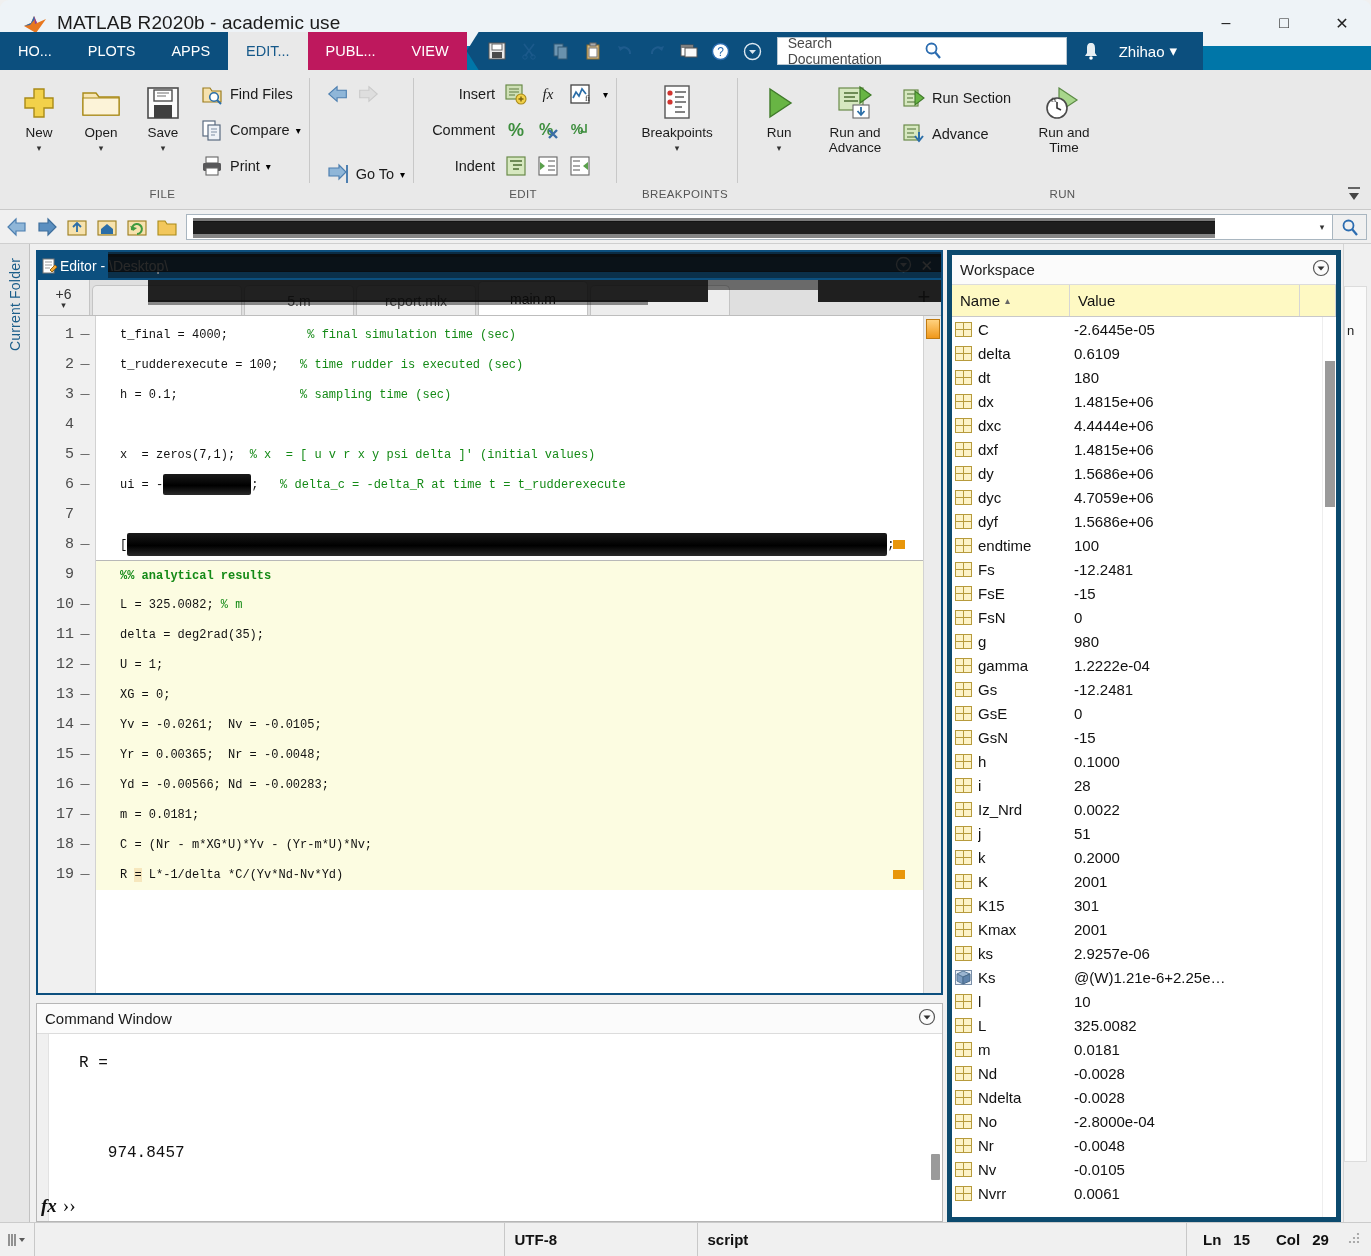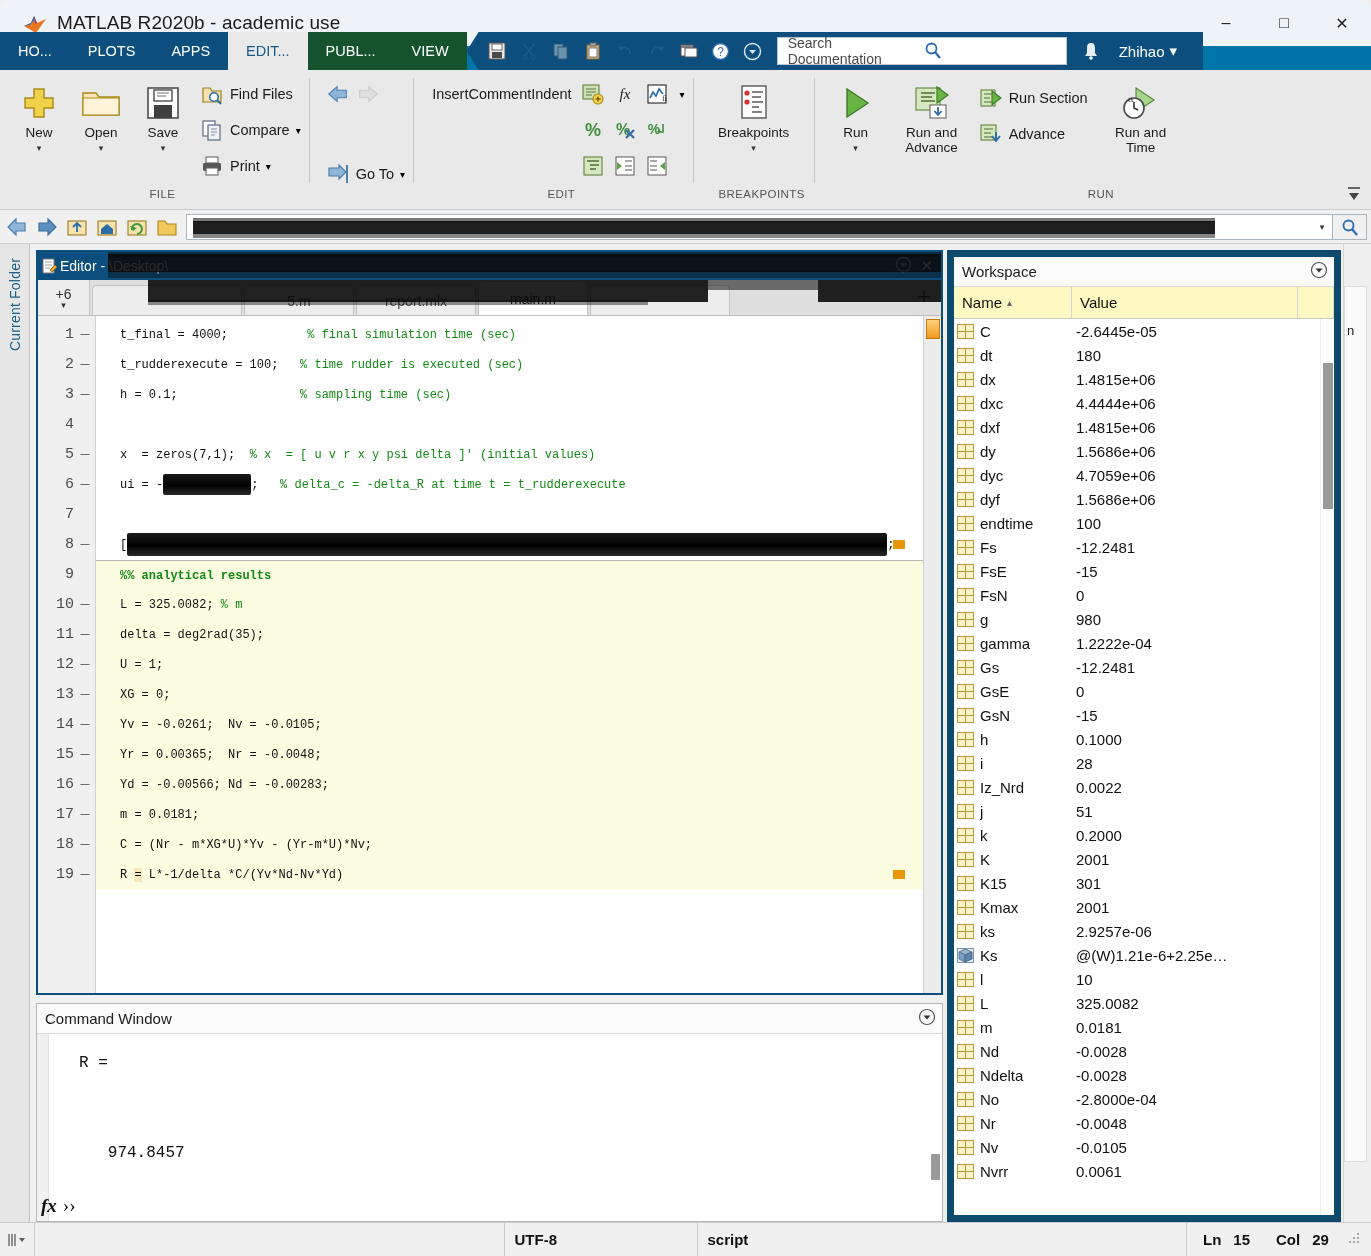--- a/index.html
+++ b/index.html
@@ -30,21 +30,21 @@
   .wbtns { margin-left:auto; display:flex; height:46px; }
   .wbtn { width:58px; height:46px; display:flex; align-items:center; justify-content:center;
           color:#222; font-size:16px; }
 
   
   .tabrow { height:24px; background:#0076a8; display:flex; align-items:flex-end; flex:none; position:relative; }
   .tabrow .left { background:#0c4f7e; display:flex; height:38px; }
   .tab { height:38px; padding:0 18px; display:flex; align-items:center; justify-content:center;
          color:#fff; font-size:14.5px; }
   .tab.dark { background:#0c4f7e; }
-  .tab.blue { background:#14532d; }
+  .tab.blue { background:#be185d; }
   .tab.active { background:#e9e9e9; color:#16598a; }
   .qat {
     margin-left:0; height:38px; display:flex; align-items:center;
     background:#0c4f7e; padding-left:14px; padding-right:8px;
     clip-path: polygon(12px 0, 100% 0, 100% 100%, 12px 100%, 0 50%);
   }
   .qicon { width:28px; height:28px; margin:0 2px; display:flex; align-items:center; justify-content:center; }
   .searchdoc {
     background:#fff; height:28px; width:290px; display:flex; align-items:center;
     padding:0 6px 0 10px; margin-left:8px; font-size:14px; color:#4a4a4a;
@@ -62,21 +62,21 @@
   .glabel { height:22px; font-size:11.5px; color:#555; text-align:center; letter-spacing:.4px;padding-left:16px; }
   .gsep { width:1px; background:#c8c8c8; margin:8px 0 26px 0; }
   .bigbtn { width:62px; display:flex; flex-direction:column; align-items:center; padding-top:4px; }
   .bigbtn .ic { height:46px; display:flex; align-items:center; justify-content:center; }
   .bigbtn .lb { font-size:13.5px; color:#1b1b1b; text-align:center; line-height:1.1; }
   .bigbtn .car { font-size:9px; color:#333; margin-top:2px; }
   .smallrow { display:flex; align-items:center; gap:6px; height:36px; }
   .smallrow .lb { font-size:14.5px; color:#1b1b1b; }
   .smallrow .ic { width:24px; height:24px; display:flex; align-items:center; justify-content:center;}
   .col { display:flex; flex-direction:column; }
-  .rtlabels { display:flex; flex-direction:row; align-items:flex-end; }
+  .rtlabels { display:flex; flex-direction:column; align-items:flex-end; }
   .rtlabels .lb { height:36px; line-height:36px; font-size:14.5px; color:#1b1b1b;}
   .icbox { width:26px; height:26px; display:flex; align-items:center; justify-content:center; }
   .collapse-ribbon { position:absolute; right:6px; bottom:4px; width:22px; height:22px;
       display:flex; align-items:center; justify-content:center; color:#333; font-size:11px;}
 
   
   .addrbar { height:34px; background:#f0f0f0; display:flex; align-items:center; flex:none;
              border-bottom:1px solid #cfcfcf; }
   .navic { width:26px; height:26px; margin-left:4px; display:flex; align-items:center; justify-content:center; }
   .addrfield { flex:1; height:26px; background:#fff; border:1px solid #a9b6c0; margin:0 0 0 6px;
@@ -151,21 +151,21 @@
   .cwtext { flex:1; font-family:"Liberation Mono", monospace; font-size:16px; color:#111;
             padding:14px 0 0 30px; white-space:pre; line-height:30px; }
   .cwprompt { position:absolute; left:4px; bottom:4px; display:flex; align-items:center; gap:6px;
               font-family:"Liberation Serif", serif; font-size:19px; color:#111; }
   .cwprompt .fx { font-style:italic; font-weight:bold; }
   .cwscroll { width:14px; background:#fff; position:relative; }
   .cwthumb { position:absolute; right:2px; width:9px; background:#9a9a9a; border-radius:1px;}
 
   
   .wscol { width:396px; flex:none; display:flex; flex-direction:column; padding:6px 2px 0 0;}
-  .wswin { flex:1; border:7px solid #0c4a6e; background:#fff; display:flex; flex-direction:column; min-height:0;}
+  .wswin { flex:1; border:5px solid #0c4a6e; background:#fff; display:flex; flex-direction:column; min-height:0;}
   .wstitle { height:30px; background:#fbfbfb; border-bottom:1px solid #dcdcdc; display:flex;
              align-items:center; padding:0 6px 0 8px; font-size:15px; color:#1b1b1b;}
   .wstitle .dd { margin-left:auto; }
   .wshdr { height:32px; display:flex; border-bottom:1px solid #c9c9c9; background:#fef9c3; flex:none; }
   .wsh { font-size:15px; color:#111; display:flex; align-items:center; padding-left:8px;
          border-right:1px solid #d6d6d6; }
   .wsh.name { width:118px; }
   .wsh.value { flex:1; }
   .wsh.c3 { width:36px; }
   .wslist { flex:1; overflow:hidden; position:relative; }
@@ -865,20 +865,28 @@
         </div>
         <div class="wslist">
           <div id="ws-rows">
               <div class="wsrow">
                 <span class="varicon"><svg width="17" height="15" viewBox="0 0 17 15">
                     <rect x="0.5" y="0.5" width="16" height="14" fill="#fdf3c8" stroke="#b79b3c"></rect>
                     <path d="M8.5 0.5 v14 M0.5 7.5 h16" stroke="#b79b3c"></path>
                   </svg></span>
                 <span class="wsname">C</span>
                 <span class="wsval">-2.6445e-05</span>
+              </div>
+              <div class="wsrow">
+                <span class="varicon"><svg width="17" height="15" viewBox="0 0 17 15">
+                    <rect x="0.5" y="0.5" width="16" height="14" fill="#fdf3c8" stroke="#b79b3c"></rect>
+                    <path d="M8.5 0.5 v14 M0.5 7.5 h16" stroke="#b79b3c"></path>
+                  </svg></span>
+                <span class="wsname">delta</span>
+                <span class="wsval">0.6109</span>
               </div>
               <div class="wsrow">
                 <span class="varicon"><svg width="17" height="15" viewBox="0 0 17 15">
                     <rect x="0.5" y="0.5" width="16" height="14" fill="#fdf3c8" stroke="#b79b3c"></rect>
                     <path d="M8.5 0.5 v14 M0.5 7.5 h16" stroke="#b79b3c"></path>
                   </svg></span>
                 <span class="wsname">dt</span>
                 <span class="wsval">180</span>
               </div>
               <div class="wsrow">

